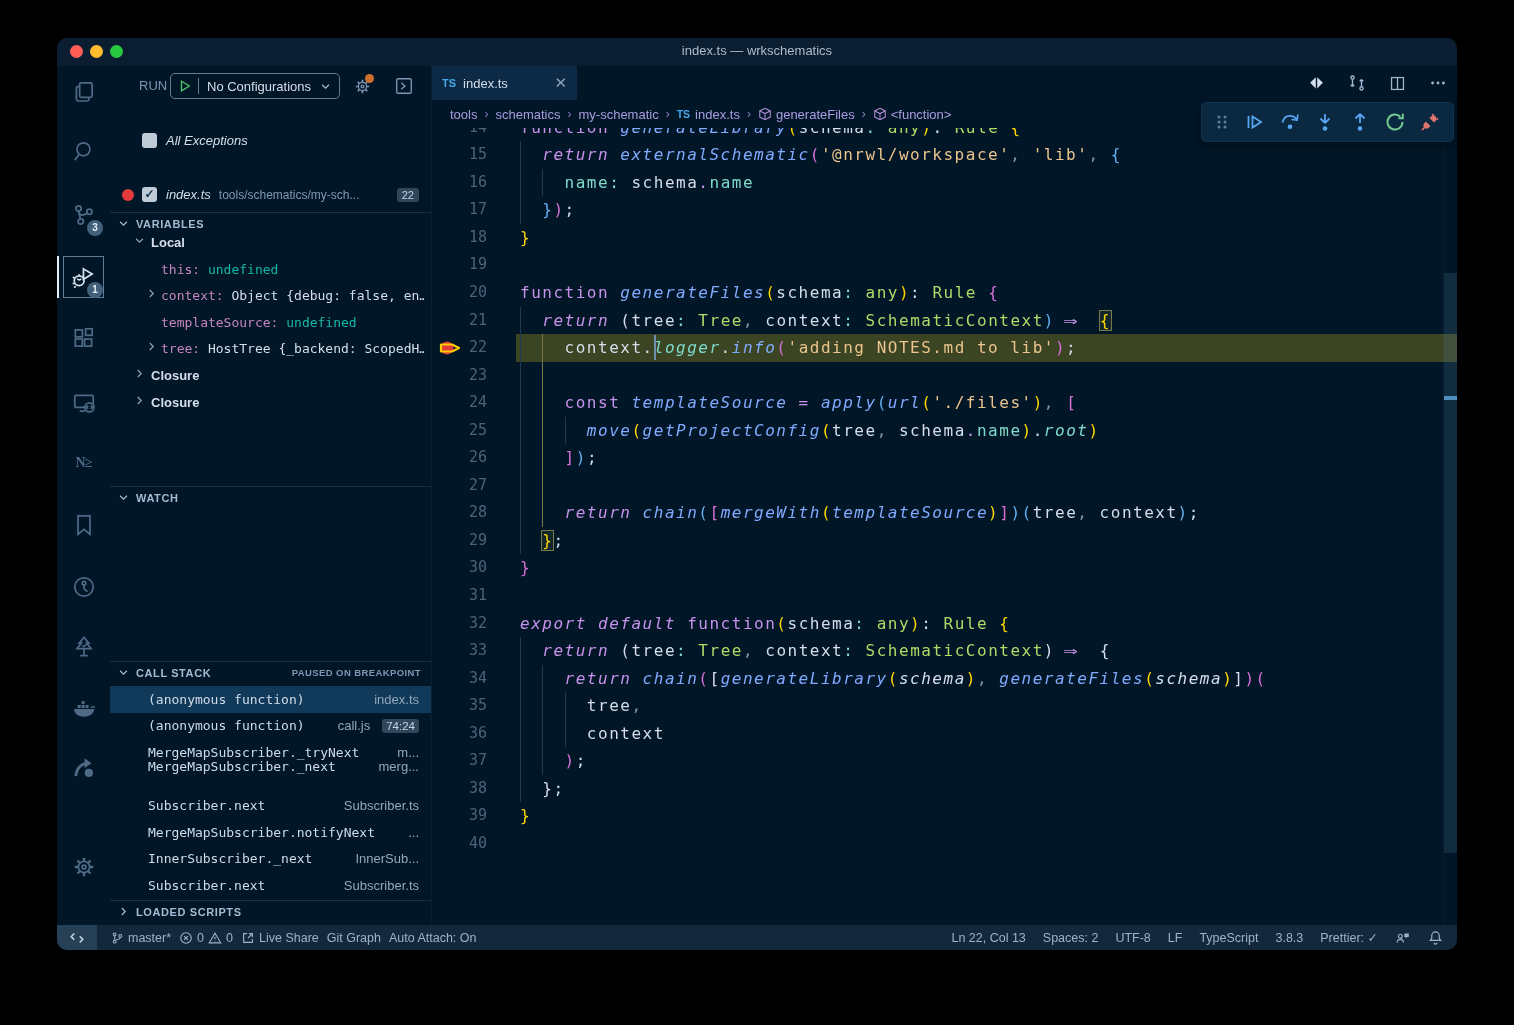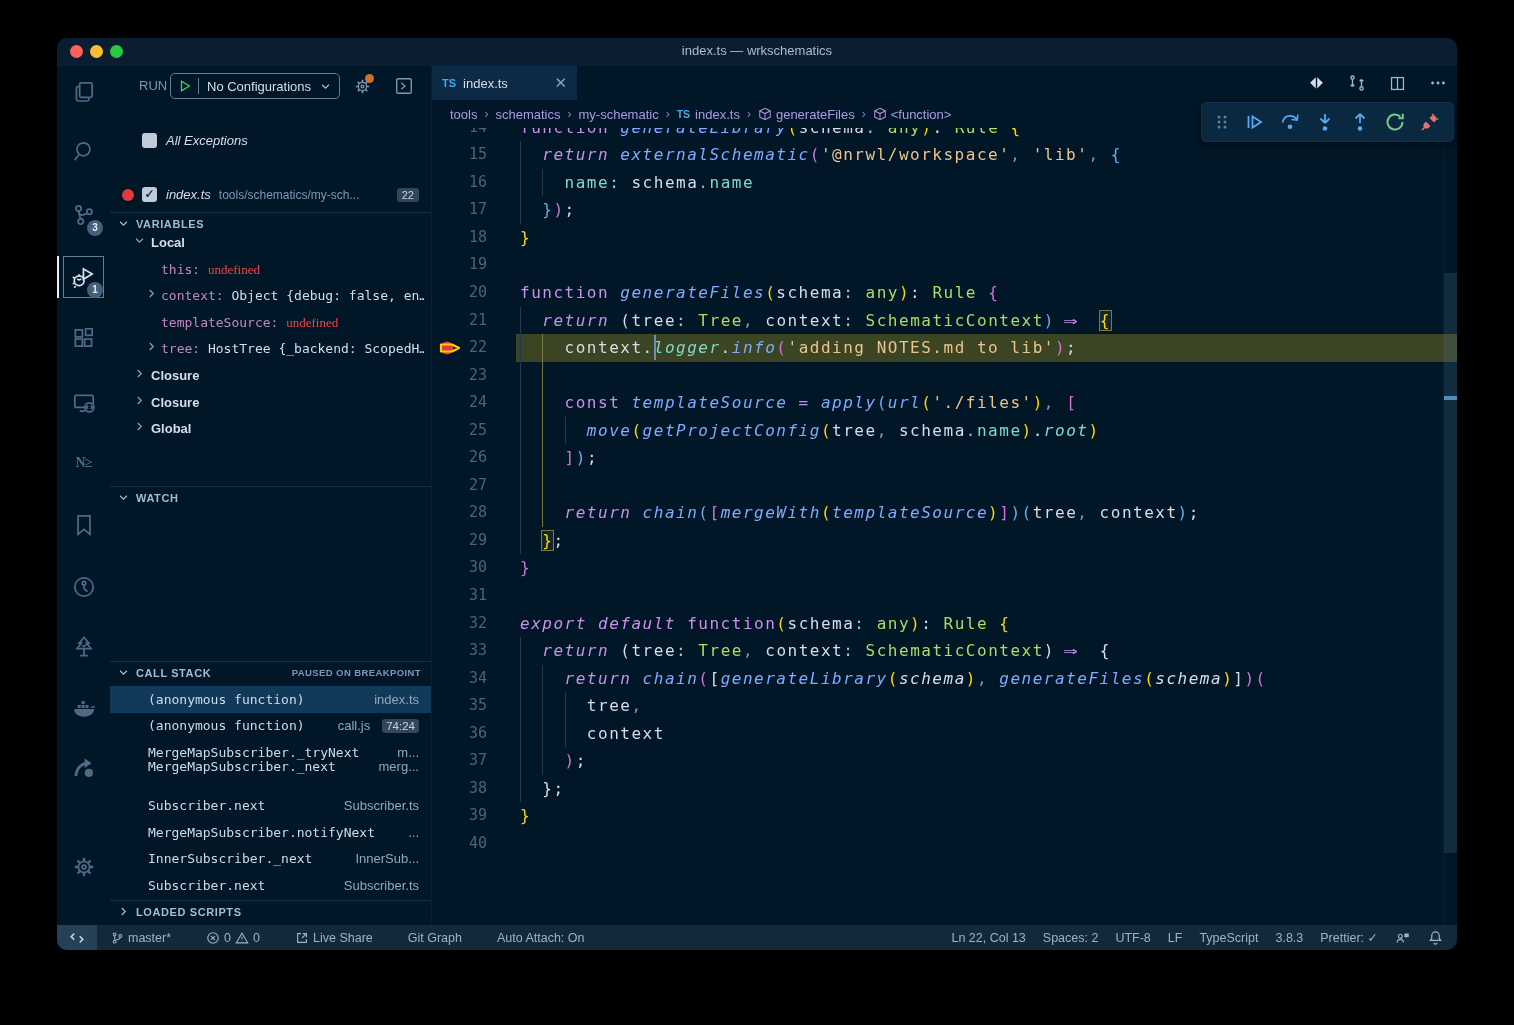--- a/index.html
+++ b/index.html
@@ -28,21 +28,21 @@
   .sect-hdr .chev { margin:0 7px 0 8px; }
   .sect-hdr .right { margin-left:auto; margin-right:10px; font-size:9.5px; color:#7e97b3; letter-spacing:.4px; }
   .bp-row { position:absolute; left:0; width:100%; height:27px; display:flex; align-items:center; }
   .bp-check { width:15px; height:15px; border-radius:3px; background:#bfccd8; margin-right:9px; flex:none; text-align:center; line-height:15px; font-size:12px; color:#10314e; font-weight:bold; }
   .bp-label { color:#d6deeb; white-space:nowrap;font-style:italic; }
   .bp-path { color:#7e97b3; font-size:12px; margin-left:8px; white-space:nowrap; overflow:hidden; }
   .bp-badge { margin-left:auto; margin-right:12px; background:#32465c; color:#c3d2e0; border-radius:3px; font-size:11px; padding:1px 5px; }
   .bp-dot { position:absolute; left:12px; width:12px; height:12px; border-radius:50%; background:#e13b3b; }
   .var-row { position:absolute; left:0; width:100%; display:flex; align-items:flex-start; height:26.6px; }
   .mono { font-family:"DejaVu Sans Mono", monospace; }
-  .var-name { color:#c586c0; } .var-val { color:#d6deeb; } .var-val.dim { color:#ef4444;font-family:Liberation Serif, serif; }
+  .var-name { color:#c586c0; } .var-val { color:#d6deeb; } .var-val.dim { color:#14b8a6; }
   .scope-label { font-weight:bold; color:#d6deeb; font-size:13px; }
   .chev { flex:none; display:flex; }
   .cs-row { position:absolute; left:0; width:100%; height:26.6px; display:flex; align-items:center; font-size:13px; }
   .cs-row.sel { background:#11395a; }
   .cs-name { font-family:"DejaVu Sans Mono", monospace; font-size:13px; color:#cfdbe8; margin-left:38px; white-space:nowrap; }
   .cs-file { margin-left:auto; margin-right:12px; color:#93a7bd; white-space:nowrap; }
   .cs-badge { margin-left:0; margin-right:12px; background:#32465c; color:#c3d2e0; border-radius:3px; font-size:11.5px; padding:1px 4px; }
   .editor { position:relative; flex:1; background:#011627; overflow:hidden; }
   .tabbar { position:absolute; left:0; top:0; right:0; height:34px; background:#011627; }
   .tab { position:absolute; left:0; top:0; width:145px; height:34px; background:#0c2a45; display:flex; align-items:center; padding:0 10px; }
@@ -73,21 +73,21 @@
   .tk-g { color:#ffd700; } .tk-o { color:#d670d6; } .tk-b { color:#62aef2; }
   .tk-d { color:#7e97b3; }
   .tk-box { outline:1px solid #79794f; background:rgba(255,255,120,.07); }
   .scroll-slider { position:absolute; right:0; width:13px; top:207px; height:580px; background:rgba(93,137,176,.18); }
   .ruler-mark { position:absolute; right:0; width:13px; height:4px; background:#4f8fc0; top:330px; }
   .scroll-border { position:absolute; right:13px; width:1px; top:34px; bottom:0; background:rgba(255,255,255,.04); }
   .dbgbar { position:absolute; left:769px; top:36px; width:253px; height:40px; background:#0a2840; border:1px solid #0e3253; border-radius:5px; box-shadow:0 3px 10px rgba(0,0,0,.4); display:flex; align-items:center; justify-content:space-around; padding:0 6px; z-index:8; }
   .statusbar { position:absolute; left:0; bottom:0; width:100%; height:25px; background:#14283b; display:flex; align-items:center; font-size:12.5px; color:#9cb2c8; }
   .sb-chip { width:40px; height:25px; background:#264056; display:flex; align-items:center; justify-content:center; flex:none; }
   .sb-item { display:flex; align-items:center; gap:4px; white-space:nowrap; }
-  .sb-left { display:flex; align-items:center; gap:35px; margin-left:14px; }
+  .sb-left { display:flex; align-items:center; gap:8px; margin-left:14px; }
   .sb-right { display:flex; align-items:center; gap:17px; margin-left:auto; margin-right:14px; }
 </style>
 </head>
 <body>
 
 <div class="window">
   <div class="titlebar">
     <div class="tl r"></div>
     <div class="tl y"></div>
     <div class="tl g"></div>
@@ -318,28 +318,20 @@
           </span>
           <span class="scope-label">Closure</span>
         </div>
         <div class="var-row" style="top:328.6px">
           <span class="chev" style="margin-left:24px;margin-right:6px">
             <svg width="11" height="11" viewBox="0 0 16 16" fill="none" stroke="#8da3bb" stroke-width="1.8">
               <path d="M5.5 3 L10.5 8 L5.5 13"></path>
             </svg>
           </span>
           <span class="scope-label">Closure</span>
-        </div>
-        <div class="var-row" style="top:355.20000000000005px">
-          <span class="chev" style="margin-left:24px;margin-right:6px">
-            <svg width="11" height="11" viewBox="0 0 16 16" fill="none" stroke="#8da3bb" stroke-width="1.8">
-              <path d="M5.5 3 L10.5 8 L5.5 13"></path>
-            </svg>
-          </span>
-          <span class="scope-label">Global</span>
         </div>
         <div class="sect-hdr" style="top:595px">
           <span class="chev">
             <svg width="11" height="11" viewBox="0 0 16 16" fill="none" stroke="#a3bcd3" stroke-width="1.8">
               <path d="M3 5.5 L8 10.5 L13 5.5"></path>
             </svg>
           </span>
           <span>CALL STACK</span>
           <span class="right">PAUSED ON BREAKPOINT</span>
         </div>

